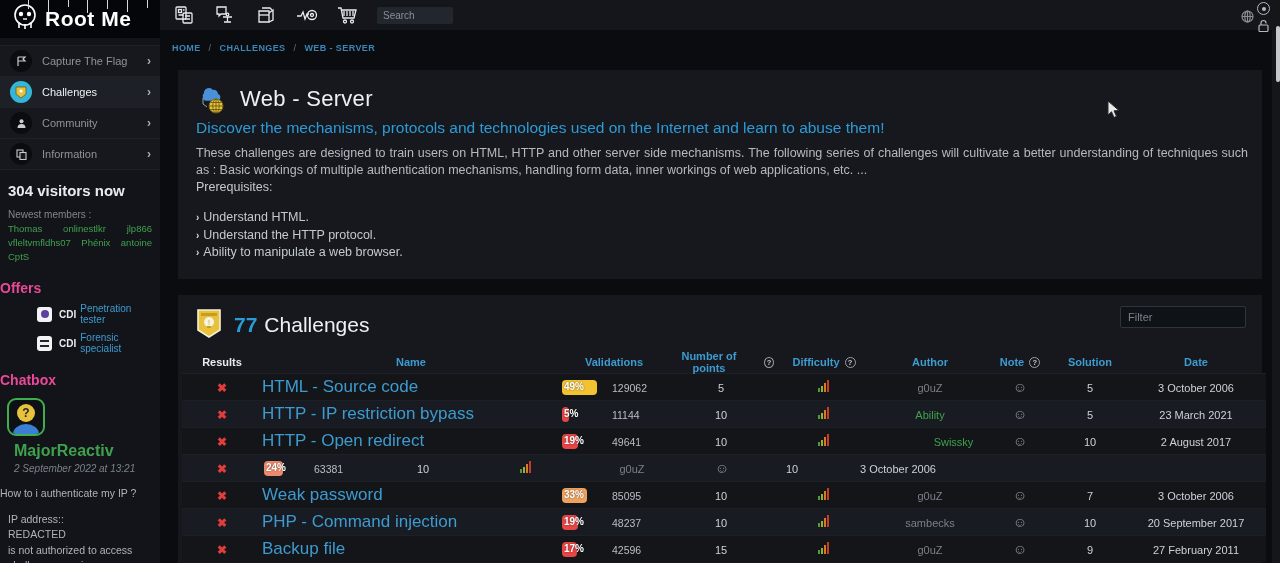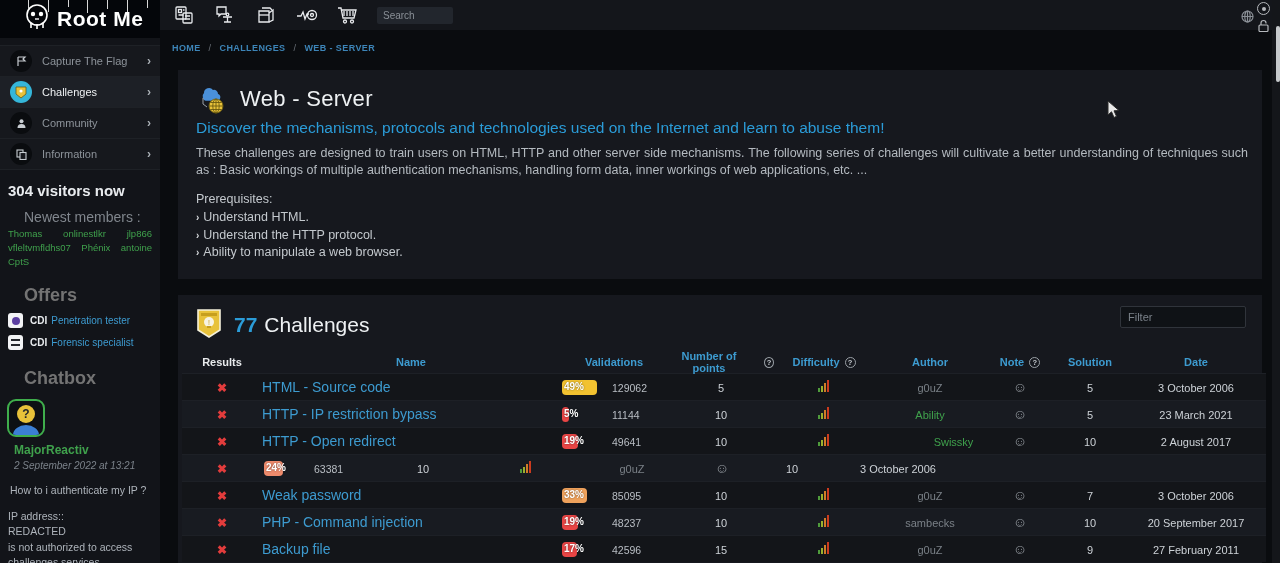--- a/index.html
+++ b/index.html
@@ -2,47 +2,47 @@
 <html><head>
 <meta charset="utf-8">
 <style>
   * { margin:0; padding:0; box-sizing:border-box; }
   html,body { background:#000; }
   body { font-family:"Liberation Sans", sans-serif; }
   .screen { position:relative; width:1280px; height:563px; background:#0a0c0f; overflow:hidden; }
 
   
   .sidebar { position:absolute; left:0; top:0; width:160px; height:563px; background:#121419; overflow:hidden; }
-  .logo-area { position:relative; height:38px; background:#04060a; display:flex; align-items:center; padding-left:24px; }
+  .logo-area { position:relative; height:38px; background:#04060a; display:flex; align-items:center; padding-left:12px; }
   .logo-strings { position:absolute; left:28px; top:0; width:120px; height:10px; display:flex; justify-content:space-between; }
   .logo-strings i { display:block; width:1px; background:#d8d8d8; }
   .logo-text { color:#fff; font-size:21px; font-weight:bold; letter-spacing:0.5px; margin-left:7px; }
   .menu { margin-top:7px; border-top:1px solid #1e2126;text-align:right; }
   .menu-item { position:relative; height:31px; display:flex; align-items:center; background:#16181d; border-bottom:1px solid #1e2126; padding-left:10px; cursor:pointer; }
   .menu-item.active { background:#1d2026; }
   .menu-icon { width:22px; height:22px; border-radius:50%; background:#0a0c0f; display:flex; align-items:center; justify-content:center; flex:none; }
   .menu-item.active .menu-icon { background:#35b6d9; }
   .menu-label { color:#8d939a; font-size:11px; margin-left:10px; }
   .menu-item.active .menu-label { color:#eef1f3; }
   .menu-chev { position:absolute; right:9px; color:#aab0b6; font-size:12px; font-weight:bold; }
   .visitors { color:#e8ebee; font-size:15px; font-weight:bold; padding:12px 8px 0 8px; }
-  .newest-label { color:#80868d; font-size:14px; padding:10px 8px 0 8px;margin-left:16px; }
+  .newest-label { color:#80868d; font-size:10px; padding:10px 8px 0 8px; }
   .members-line { display:flex; justify-content:space-between; padding:3px 8px 0 8px; flex-wrap:wrap; }
   .member { color:#3fa14c; font-size:9.5px; text-decoration:none; cursor:pointer; }
-  .side-h2 { color:#737373; font-size:18px; font-weight:bold; padding:18px 8px 0 24px; }
-  .offer-row { display:flex; align-items:center; padding:7px 8px 0 8px; }
+  .side-h2 { color:#ec4899; font-size:14px; font-weight:bold; padding:18px 8px 0 0; }
+  .offer-row { display:flex; align-items:center; padding:7px 8px 0 8px;margin-left:29px; }
   .offer-ic { width:15px; height:15px; border-radius:3px; background:#f2f3f5; flex:none; display:flex; align-items:center; justify-content:center; }
   .offer-ic .pcirc { width:8px; height:8px; border-radius:50%; background:#5b3fa1; }
   .offer-ic .glines { width:9px; height:7px; border-top:2px solid #23262b; border-bottom:2px solid #23262b; }
   .offer-tag { color:#e8ebee; font-size:10px; font-weight:bold; margin-left:7px; }
   .offer-link { color:#3d9bd0; font-size:10px; margin-left:4px; text-decoration:none; cursor:pointer; }
   .chat-avatar { margin:10px 0 0 7px; width:38px; height:38px; border:2px solid #3fae4c; border-radius:9px; background:#0d1014; overflow:hidden; }
-  .chat-user { display:block; color:#3fa14c; font-size:12px; font-weight:bold; padding:6px 0 0 14px; text-decoration:none; cursor:pointer; }
+  .chat-user { display:block; color:#3fa14c; font-size:16px; font-weight:bold; padding:6px 0 0 14px; text-decoration:none; cursor:pointer; }
   .chat-time { color:#7b828a; font-size:10px; font-style:italic; padding:3px 0 0 14px; }
-  .chat-msg { color:#aeb4bb; font-size:10.5px; padding:12px 8px 0 10px; line-height:1.35; }
+  .chat-msg { color:#aeb4bb; font-size:10.5px; padding:12px 8px 0 0; line-height:1.35; }
   .chat-block { color:#aeb4bb; font-size:10.5px; padding:12px 8px 0 8px; line-height:1.45; }
 
   
   .topbar { position:absolute; left:160px; top:0; width:1120px; height:30px; background:#14161b; display:flex; align-items:center; padding-left:12px; }
   .tb-icon { width:24px; height:24px; margin-right:17px; display:flex; align-items:center; justify-content:center; cursor:pointer; }
   .search-input { width:76px; height:17px; background:#22262d; border:none; border-radius:2px; color:#aeb4bb; font-size:10px; padding:0 6px; font-family:"Liberation Sans",sans-serif; }
   .search-input::placeholder { color:#8a9097; }
   .globe-btn { position:absolute; left:1081px; top:9px; cursor:pointer; }
 
   .edge-icons { position:absolute; left:1257px; top:2px; width:16px; }
@@ -59,21 +59,21 @@
   
   .card { position:absolute; left:178px; width:1084px; background:#16181e; }
   .card1 { top:70px; height:209px; }
   .card2 { top:295px; height:290px; }
 
   .page-head { position:absolute; left:18px; top:10px; display:flex; align-items:center; }
   .page-title { color:#eef1f3; font-size:22px; font-weight:normal; margin-left:10px; letter-spacing:0.3px; }
   .subtitle { position:absolute; left:18px; top:118px; color:#2b9cd8; font-size:15.5px; }
   .subtitle { top:49px; }
   .descr { position:absolute; left:18px; top:75px; width:1052px; color:#b4bac0; font-size:12.5px; line-height:16.5px; text-align:justify; }
-  .prereq-label { position:absolute; left:18px; top:122px; color:#c4c9ce; font-size:12.5px; }
+  .prereq-label { position:absolute; left:18px; top:110px; color:#c4c9ce; font-size:12.5px; }
   .prereq-list { position:absolute; left:18px; top:139px; color:#c4c9ce; font-size:12.5px; line-height:17.5px; }
   .prereq-list .ch { color:#d7dadd; font-size:10px; font-weight:bold; margin-right:4px; }
 
   .ch-head { position:absolute; left:16px; top:12px; display:flex; align-items:center; }
   .ch-count { color:#2b9cd8; font-size:21px; font-weight:bold; margin-left:10px; }
   .ch-label { color:#eef1f3; font-size:21px; margin-left:7px; }
   .filter-input { position:absolute; left:942px; top:11px; width:126px; height:22px; background:#0f1216; border:1px solid #30343b; border-radius:2px; color:#aeb4bb; font-size:11px; padding:0 7px; font-family:"Liberation Sans",sans-serif; }
   .filter-input::placeholder { color:#7b828a; }
 
   .table { position:absolute; left:4px; top:56px; width:1084px; }
@@ -87,21 +87,21 @@
   .c-name  { width:298px; text-align:left; }
   .c-badge { width:52px;  position:relative; height:27px; }
   .c-count { width:56px;  text-align:left; }
   .c-pts   { width:106px; text-align:center;gap:9px; }
   .c-diff  { width:100px; text-align:center; }
   .c-auth  { width:112px; text-align:center; }
   .c-note  { width:68px;  text-align:center; }
   .c-sol   { width:72px;  text-align:center; }
   .c-date  { width:140px; text-align:center; }
   .xmark { color:#e23c3c; font-size:12px; font-weight:bold; cursor:default; }
-  .name-link { color:#3d9bd0; font-size:14px; text-decoration:none; cursor:pointer; }
+  .name-link { color:#3d9bd0; font-size:17px; text-decoration:none; cursor:pointer; }
   .vbadge { position:absolute; left:2px; top:6px; height:15px; border-radius:4px; background:#e84545; }
   .vpct { position:absolute; left:4px; top:7px; color:#fff; font-size:10px; font-weight:bold; text-shadow:0 0 2px rgba(0,0,0,.55); }
   .vcount { color:#b9bec4; font-size:10.5px; }
   .num { color:#cdd2d7; font-size:11px; }
   .author-link { font-size:11px; text-decoration:none; cursor:pointer; }
   .smiley { color:#9aa0a6; font-size:14px; }
   .date { color:#cdd2d7; font-size:11px; }
   .diffbars { display:inline-flex; align-items:flex-end; height:12px; }
   .diffbars i { display:block; width:2px; margin-right:1px; }
   .diffbars .b1 { height:4px;  background:#4f9c3c; }

